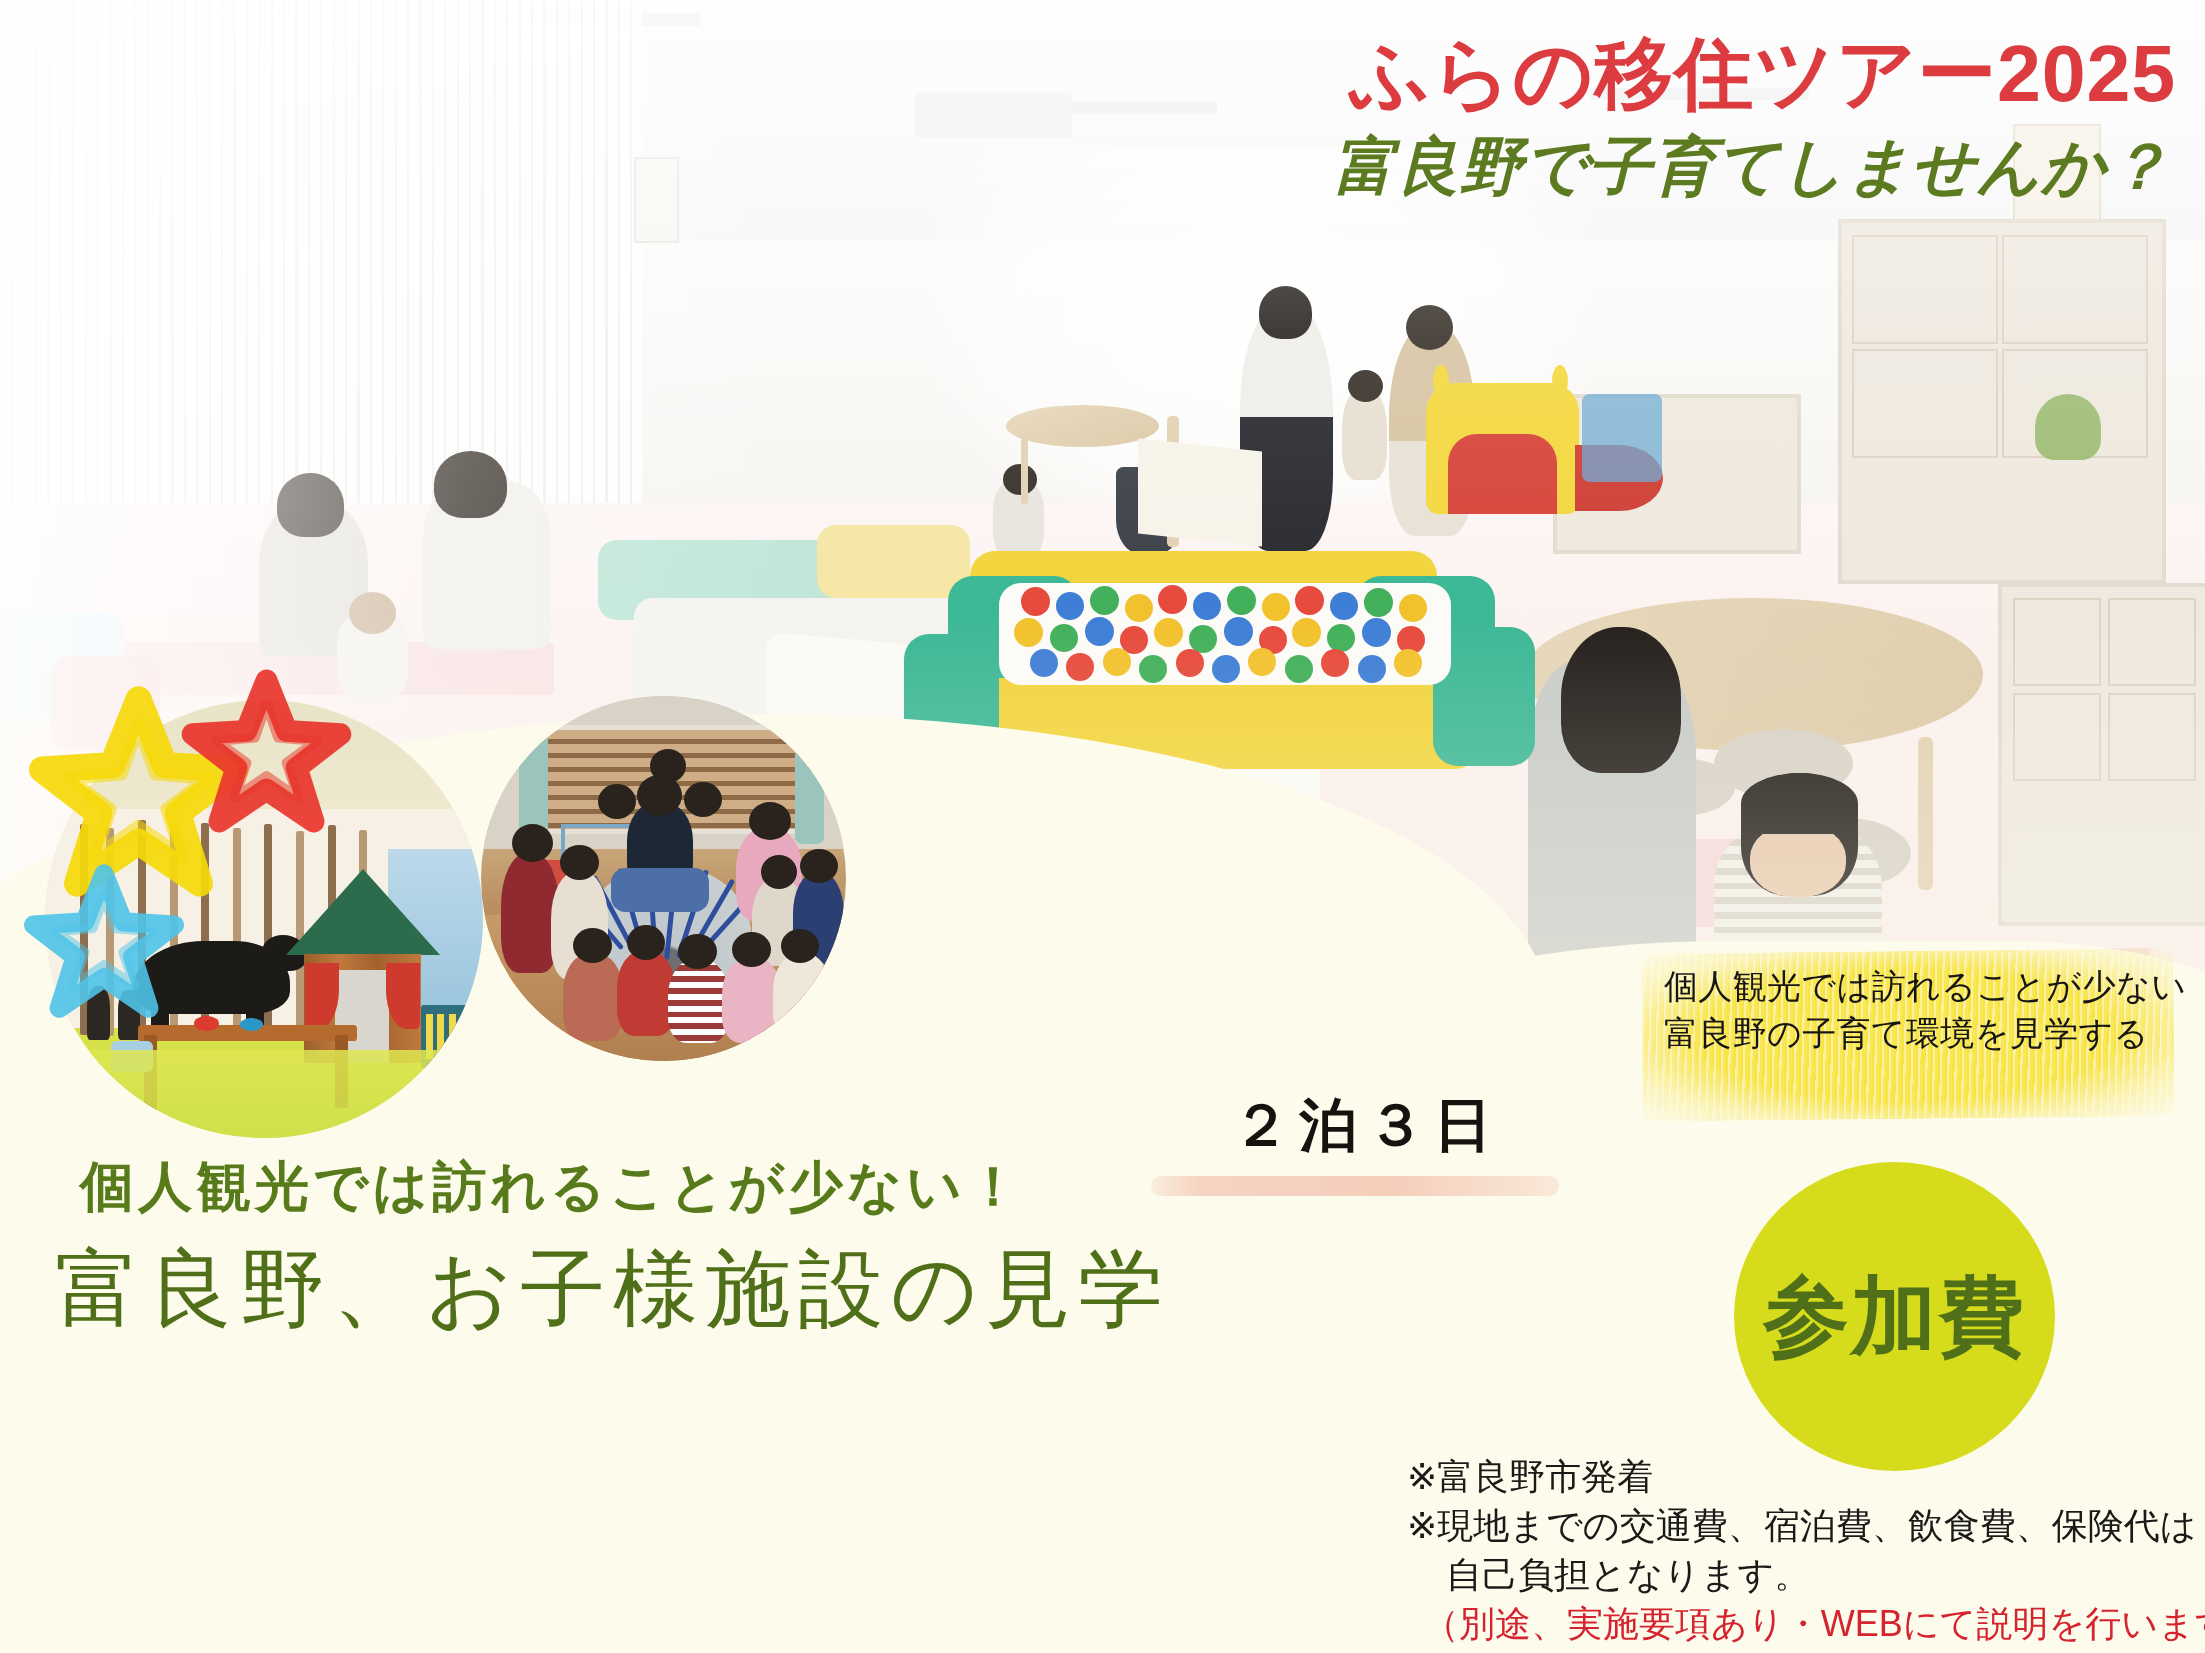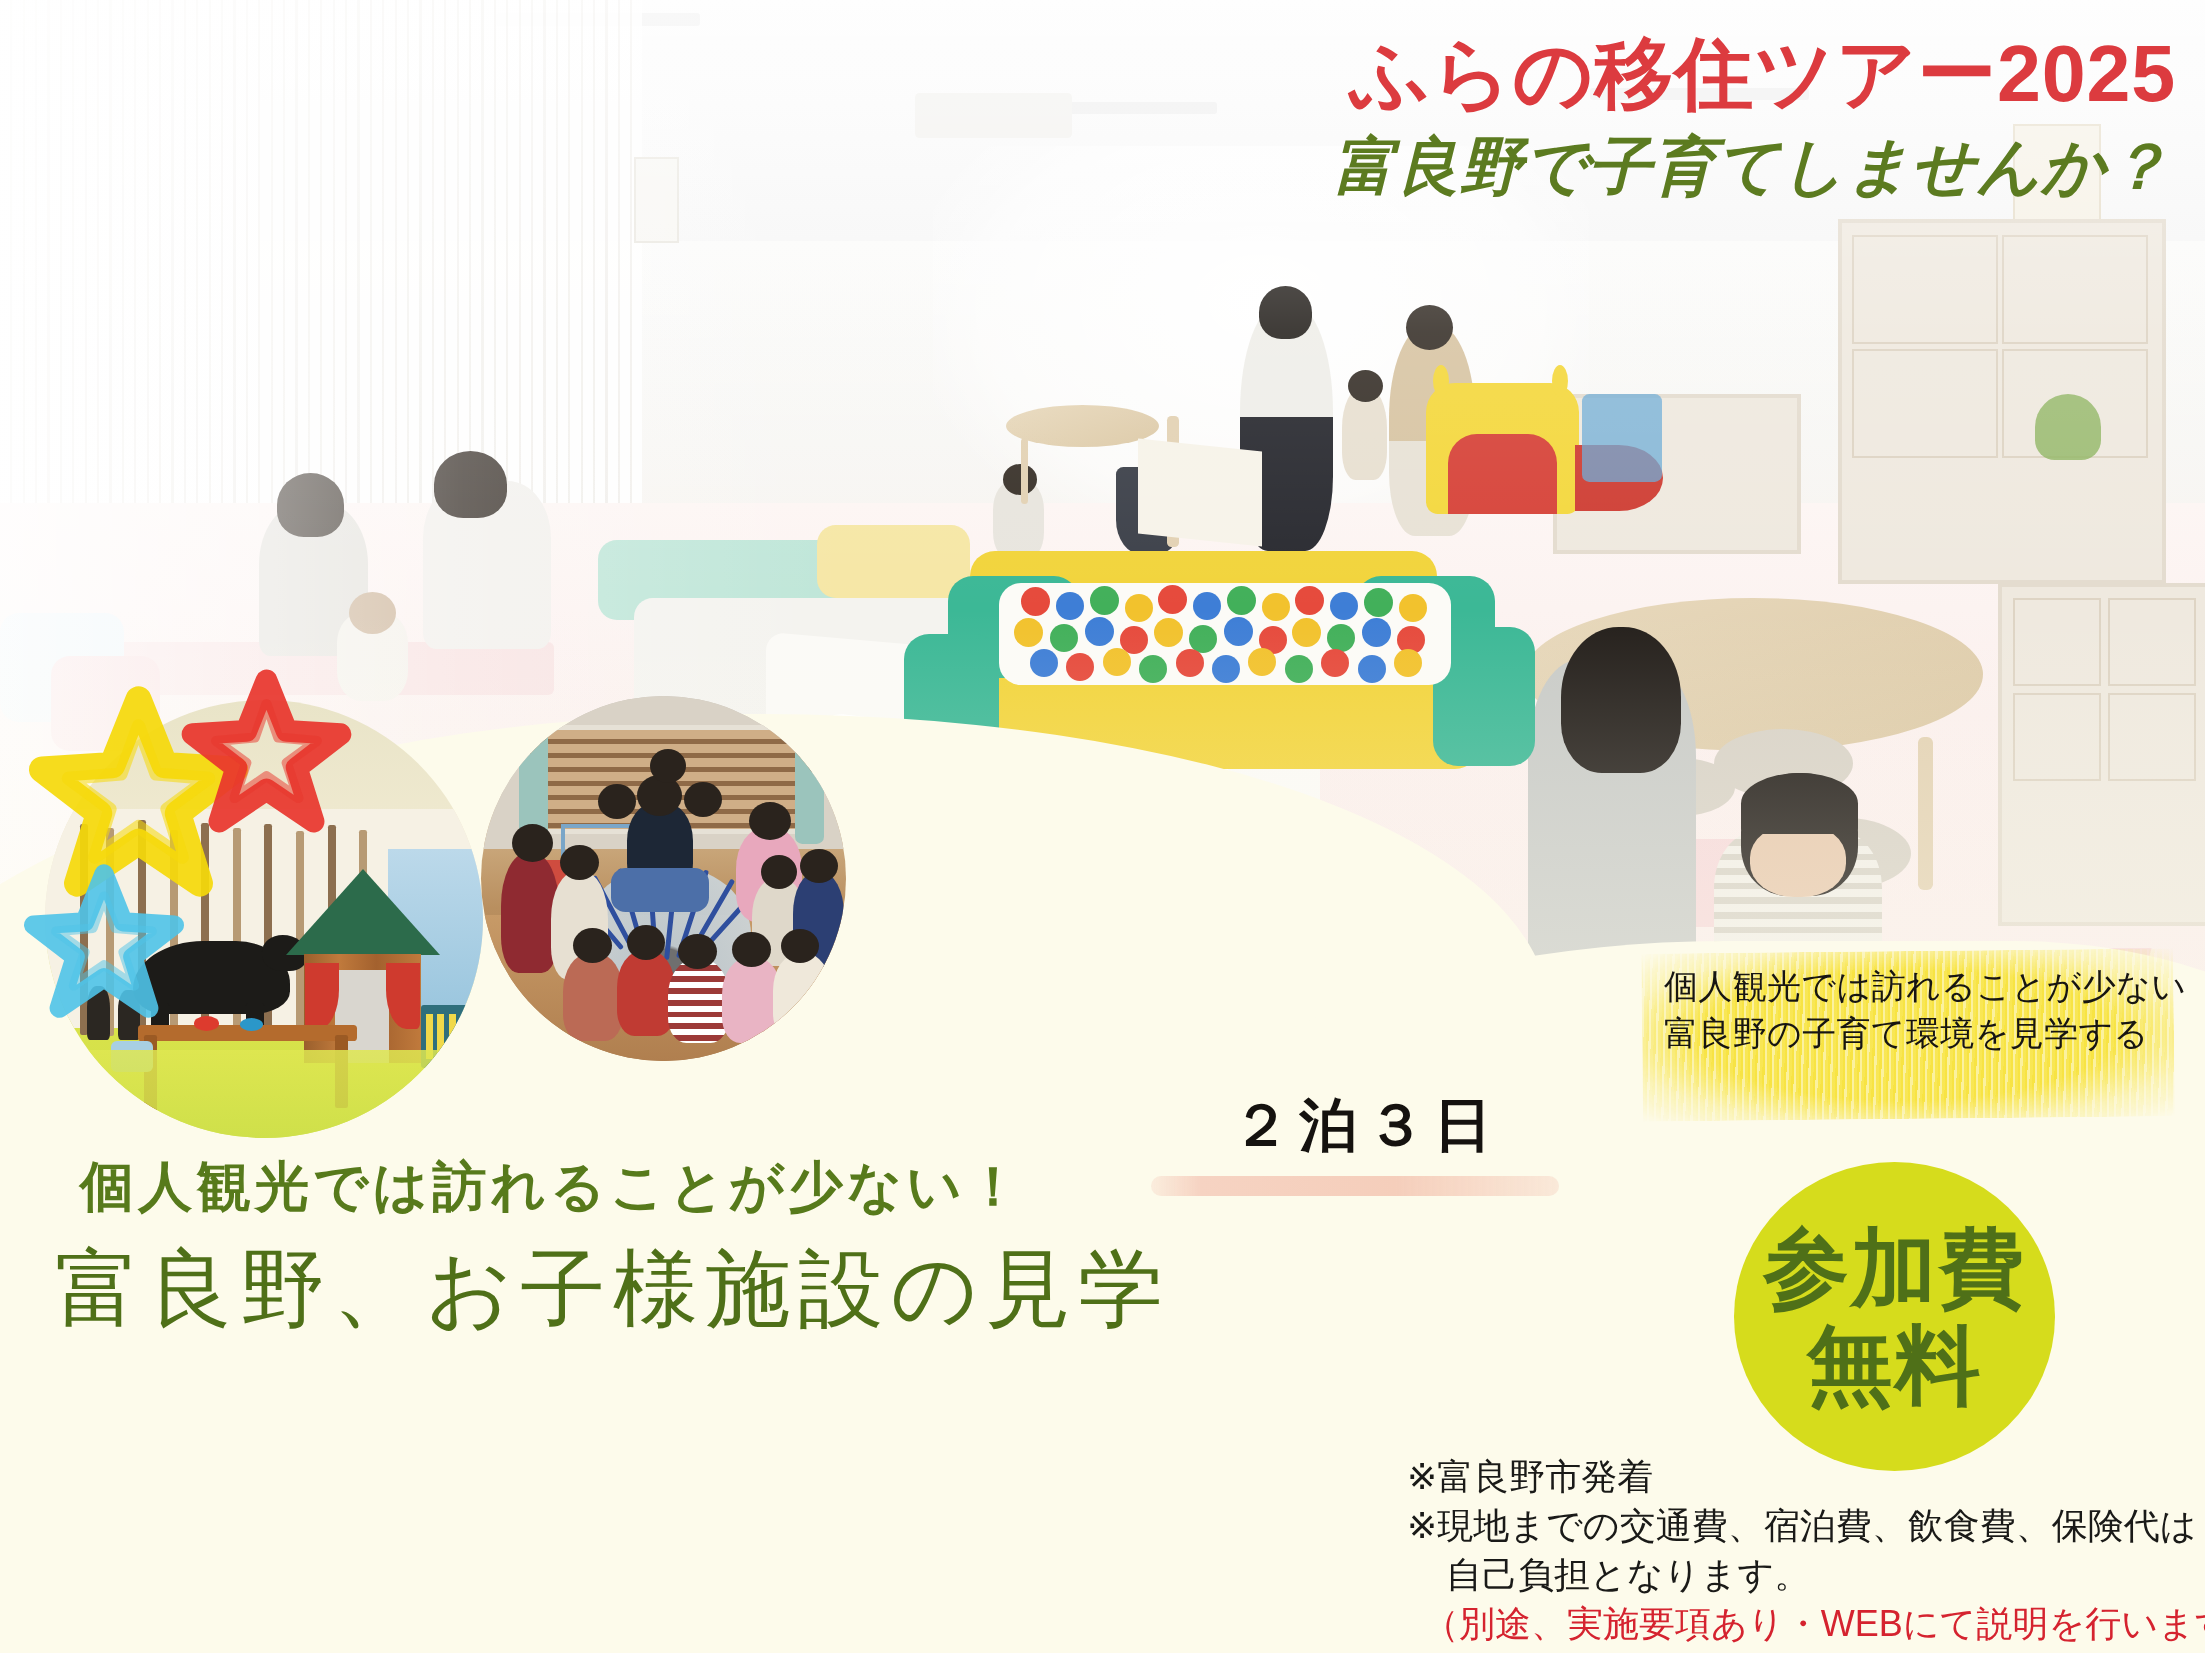--- a/index.html
+++ b/index.html
@@ -470,21 +470,20 @@
 
   <div class="nights-underline"></div>
   <div class="nights">２泊３日</div>
 
   <div class="sub-lead">個人観光では訪れることが少ない！</div>
   <div class="main-lead">富良野、お子様施設の見学</div>
 
 
   <div class="badge">
     <span>参加費</span>
-    <span>無料</span>
   </div>
 
   <div class="notes">
     <div>※富良野市発着</div>
     <div>※現地までの交通費、宿泊費、飲食費、保険代は</div>
     <div class="ind">自己負担となります。</div>
     <div class="red">（別途、実施要項あり・WEBにて説明を行います）</div>
   </div>
 
 </div>

